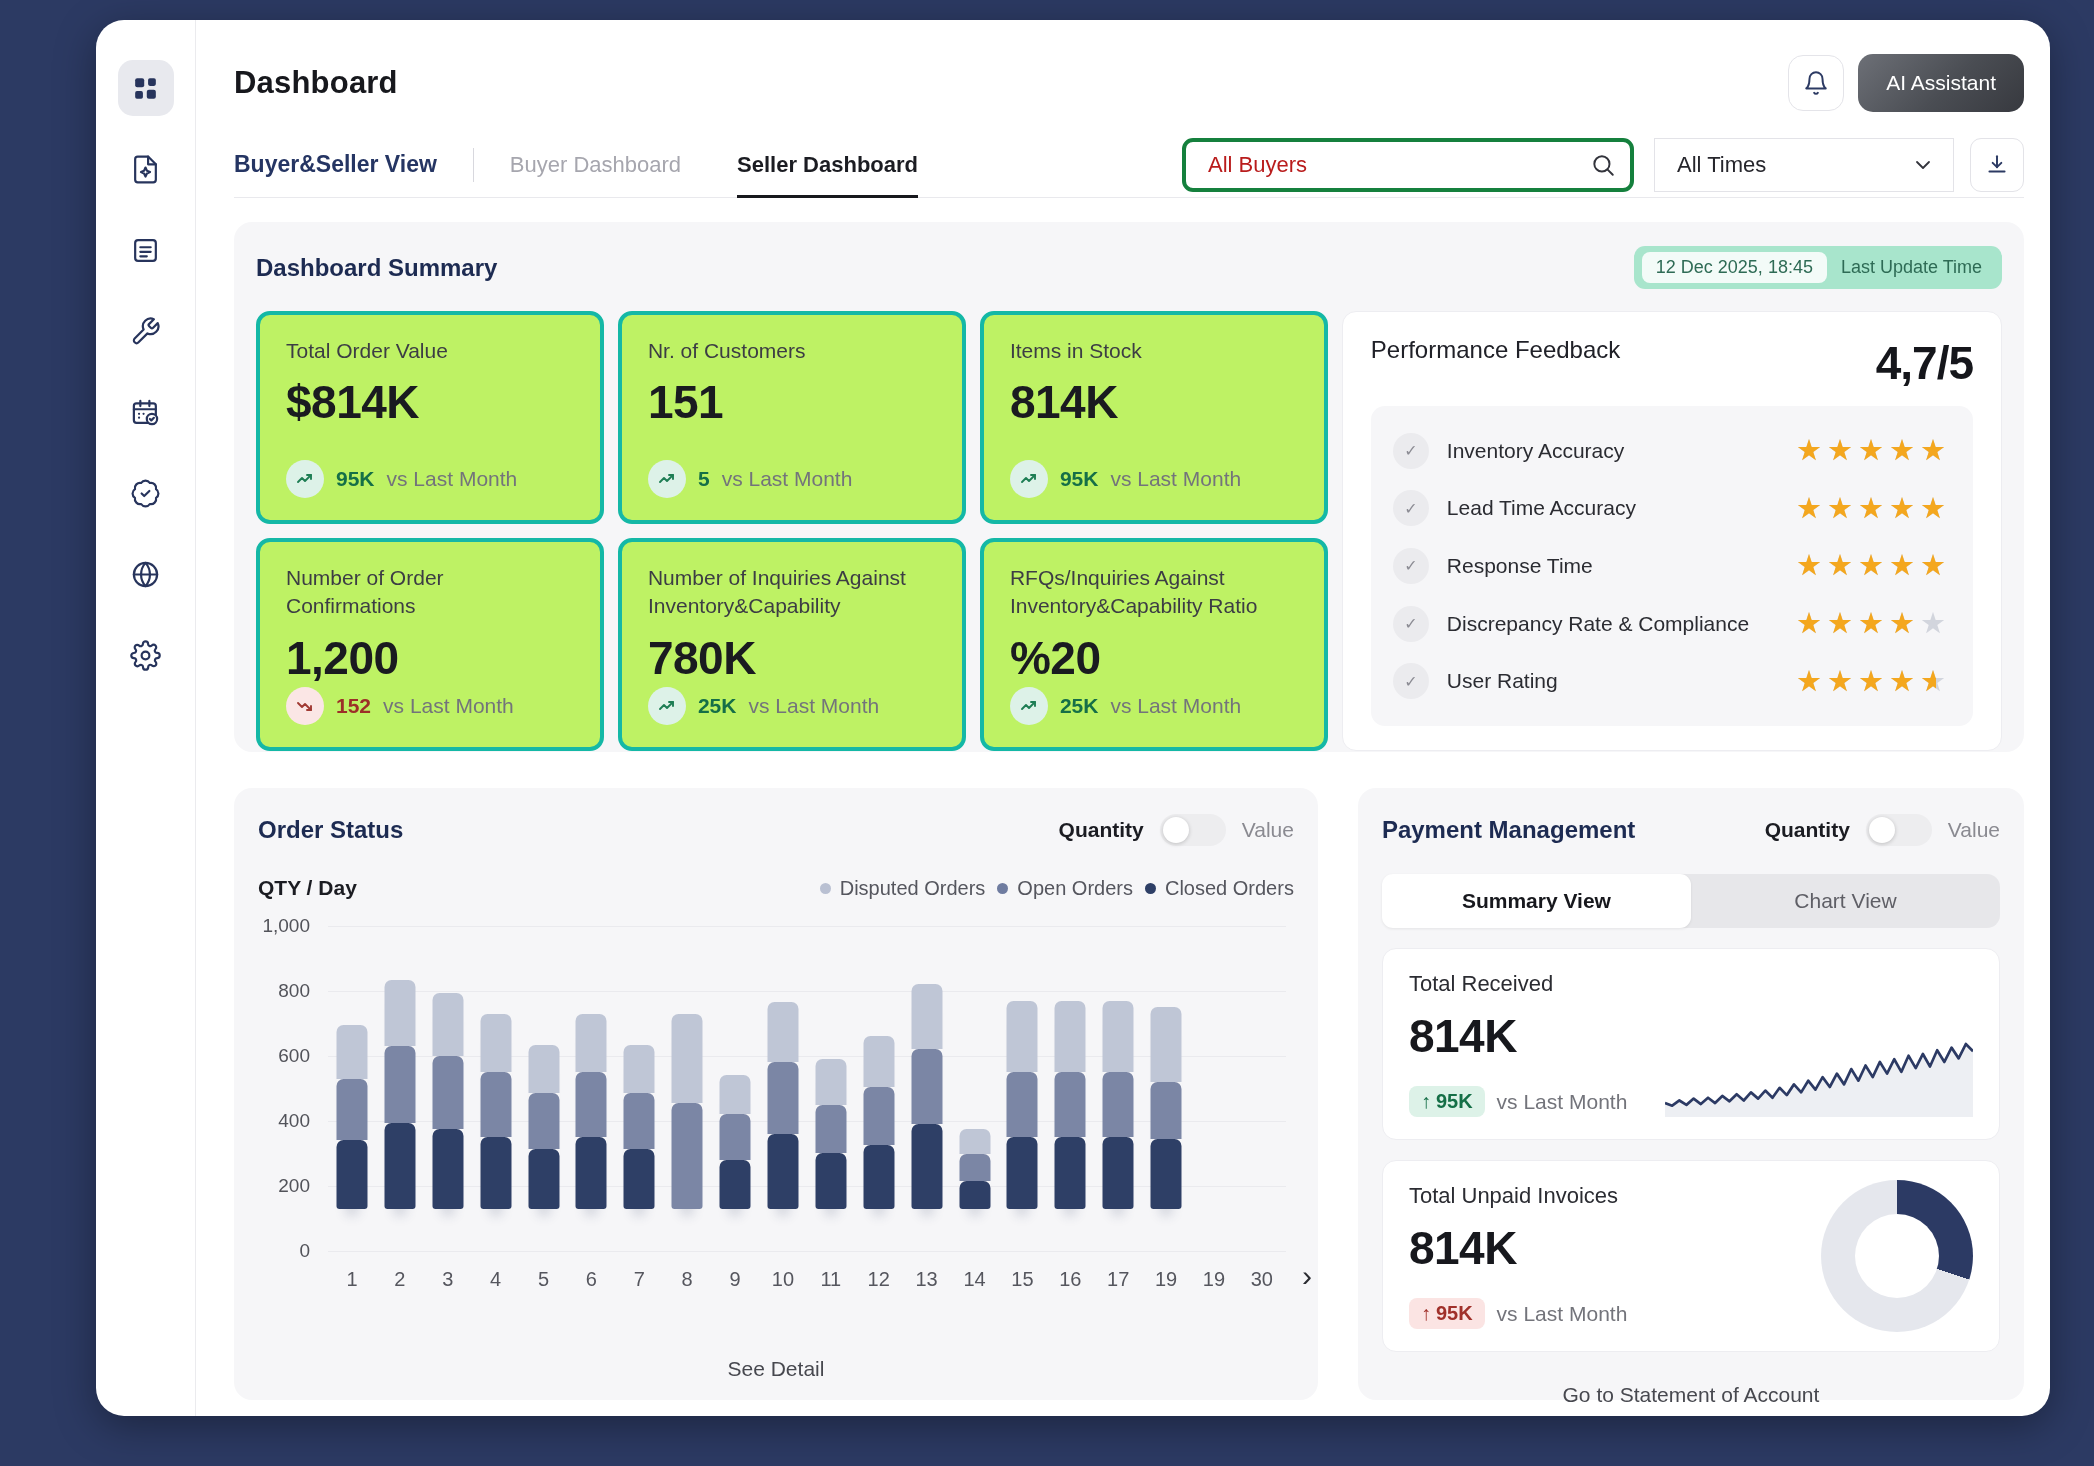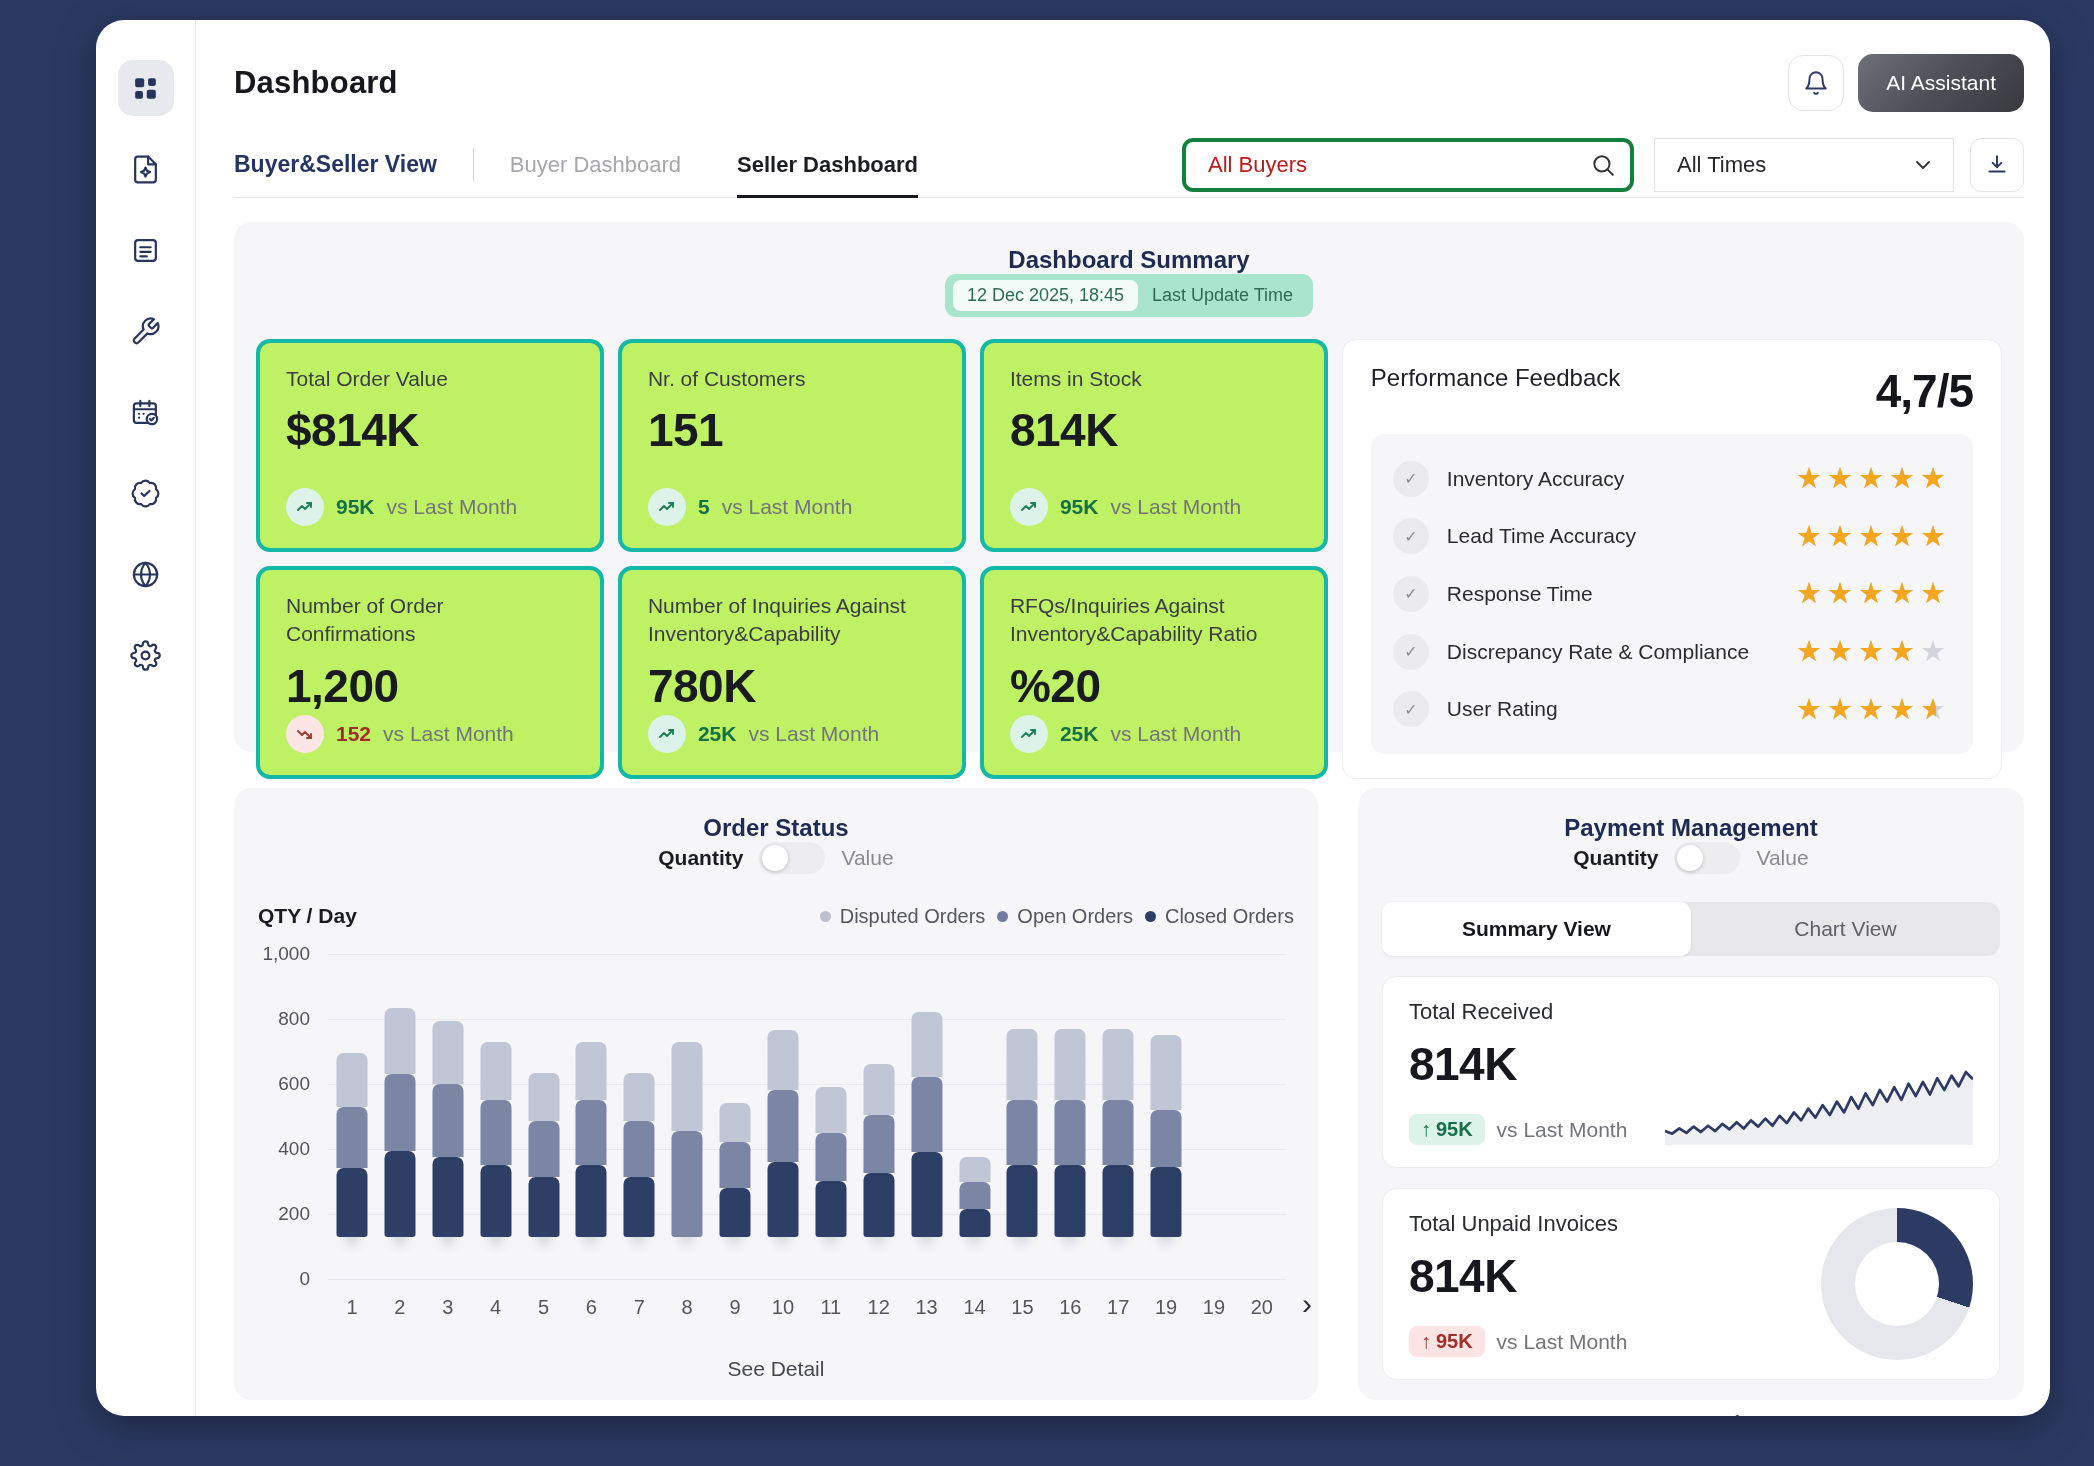--- a/index.html
+++ b/index.html
@@ -52,21 +52,21 @@
   .search svg{position:absolute;right:18px;top:14px;width:26px;height:26px;stroke:#33343c;fill:none;stroke-width:1.8;stroke-linecap:round;}
   .tselect{width:300px;height:54px;border:1px solid #e3e3e8;border-radius:0;display:flex;align-items:center;
       justify-content:space-between;padding:0 18px 0 22px;font-size:22px;color:#26262c;cursor:pointer;margin-right:16px;background:#fff;}
   .tselect svg{width:24px;height:24px;stroke:#33343c;fill:none;stroke-width:1.8;stroke-linecap:round;stroke-linejoin:round;}
   .dlbtn{width:54px;height:54px;border:1px solid #e3e3e8;border-radius:11px;background:#fff;display:flex;align-items:center;justify-content:center;cursor:pointer;}
   .dlbtn svg{width:26px;height:26px;stroke:#2c3a63;fill:none;stroke-width:1.8;stroke-linecap:round;stroke-linejoin:round;}
 
   
   .panel{background:#f6f6f8;border-radius:18px;}
   .summary{margin-top:24px;height:530px;padding:24px 22px;}
-  .p-hdr{display:flex;align-items:center;justify-content:space-between;flex-direction:column;}
+  .p-hdr{display:flex;align-items:center;justify-content:space-between;}
   .p-title{font-size:24px;font-weight:bold;color:#1d2b52;}
   .upd{background:#a8e5cc;border-radius:11px;padding:6px 8px;display:flex;align-items:center;}
   .upd-time{background:#f3fbf8;border-radius:8px;padding:5px 14px;font-size:18px;color:#2e6b55;}
   .upd-label{font-size:18px;color:#2e6b55;margin:0 12px 0 14px;}
 
   .sum-body{display:flex;gap:14px;margin-top:22px;height:440px;}
   .kpi-grid{flex:1.78;display:grid;grid-template-columns:repeat(3,1fr);grid-template-rows:1fr 1fr;gap:14px;}
   .kpi{background:#bef264;border:4px solid #14b8a6;border-radius:14px;padding:22px 26px;display:flex;flex-direction:column;}
   .kpi-label{font-size:21px;color:#3c3d44;line-height:1.35;}
   .kpi-value{font-size:46px;font-weight:bold;color:#1a1b20;margin-top:10px;letter-spacing:-.5px;}
@@ -587,21 +587,21 @@
                 <div class="xlab">10</div>
                 <div class="xlab">11</div>
                 <div class="xlab">12</div>
                 <div class="xlab">13</div>
                 <div class="xlab">14</div>
                 <div class="xlab">15</div>
                 <div class="xlab">16</div>
                 <div class="xlab">17</div>
                 <div class="xlab">19</div>
                 <div class="xlab">19</div>
-                <div class="xlab">20</div>
+                <div class="xlab">30</div>
               </div>
             <button class="x-next">›</button>
           </div>
           <button class="see-detail">See Detail</button>
         </section>
 
         <section class="panel payment">
           <div class="p-hdr">
             <span class="p-title">Payment Management</span>
             <div class="toggle-wrap">

